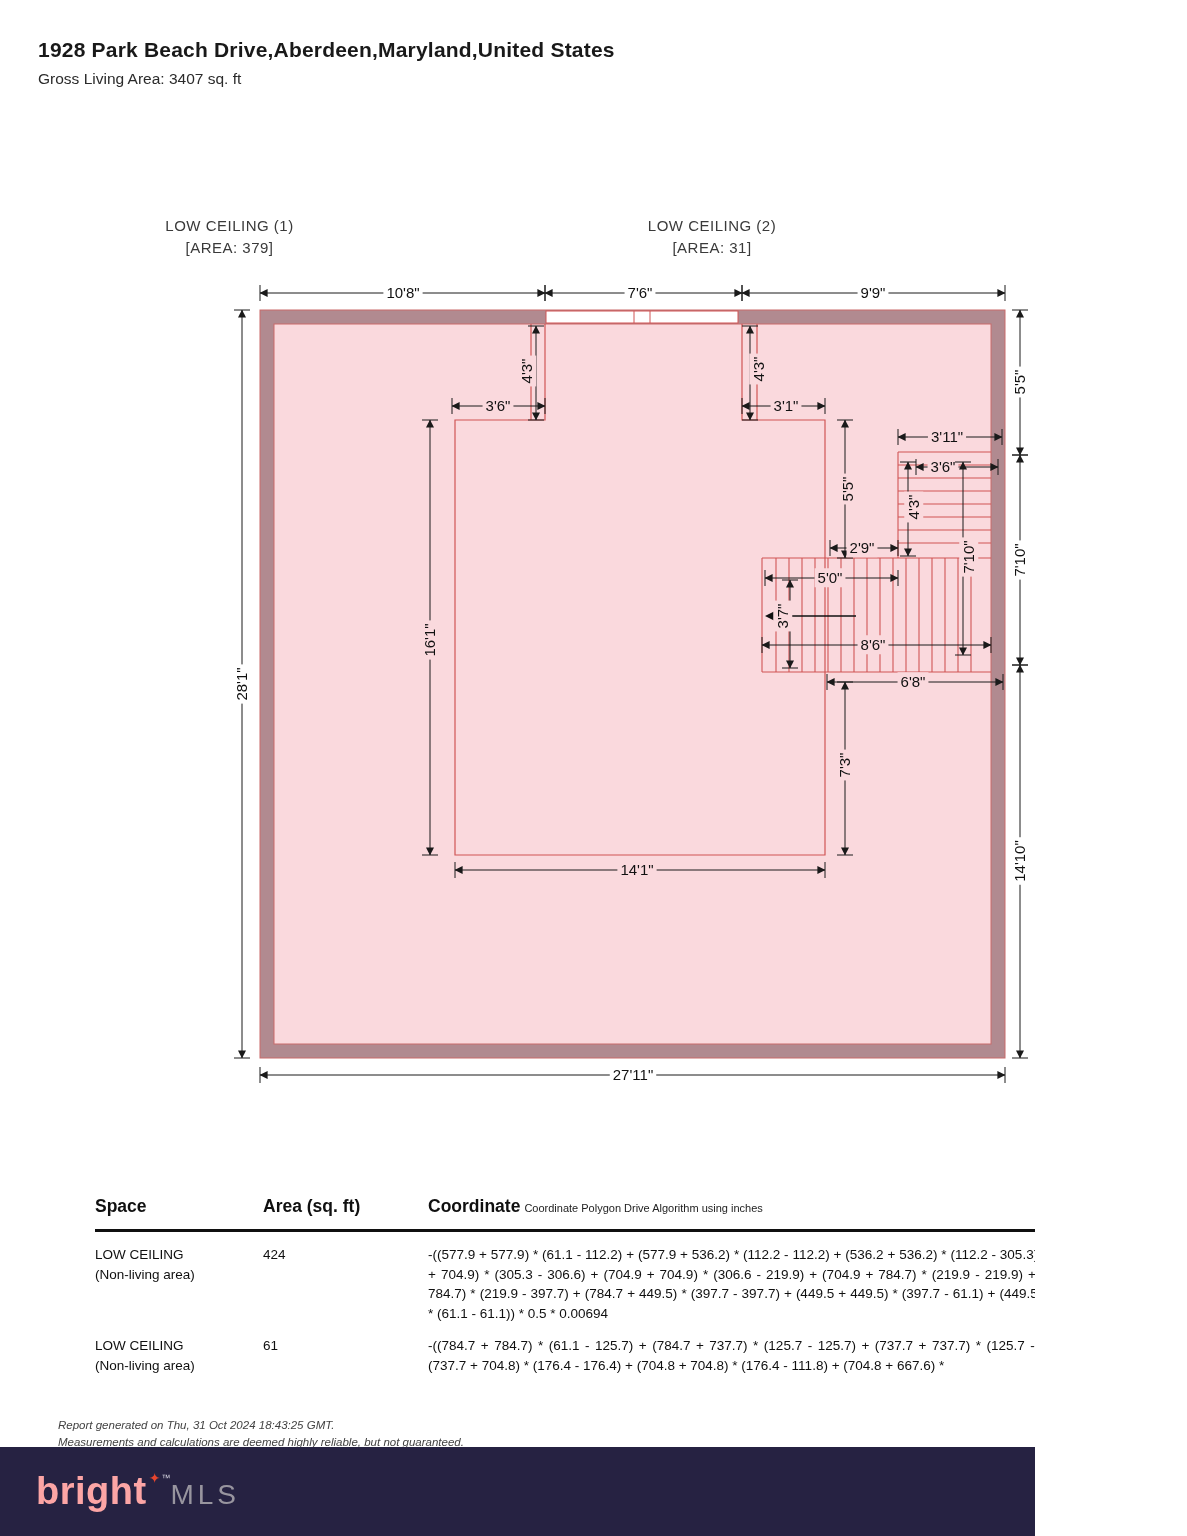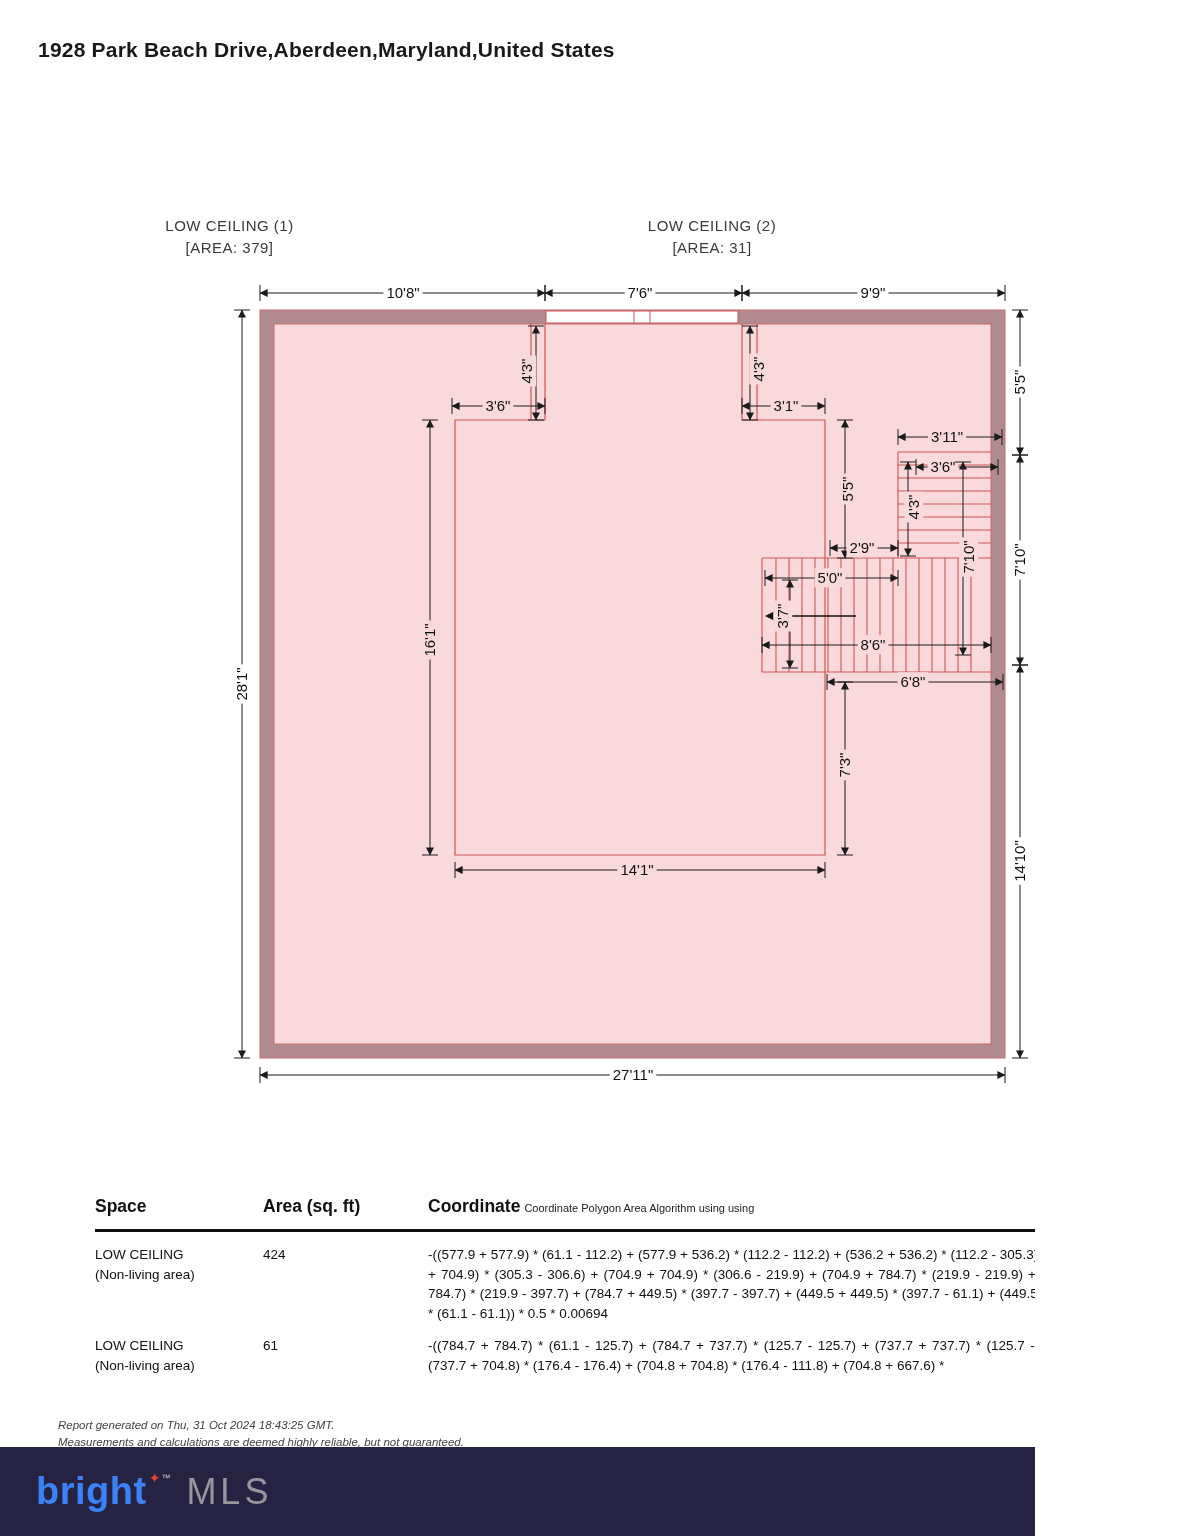--- a/index.html
+++ b/index.html
@@ -25,32 +25,33 @@
   .th{font-size:17.5px;font-weight:700;}
   .note{font-size:11px;font-weight:400;color:#222;margin-left:4px;}
   .trow{display:grid;grid-template-columns:168px 165px 1fr;margin-top:13px;line-height:1.45;}
   .cell-calc{text-align:justify;}
   
   .legal{position:absolute;left:58px;top:1417px;font-size:11.5px;color:#424242;line-height:1.45;font-style:italic;}
   
   .brandbar{position:absolute;left:0;top:1447px;width:1187px;height:89px;background:#262242;
             display:flex;align-items:center;box-sizing:border-box;padding-left:36px;}
   .logo{display:flex;align-items:baseline;}
-  .bright{font-size:38px;font-weight:700;color:#3b82f6;letter-spacing:0.5px;}
+  .bright{font-size:38px;font-weight:700;color:#fca5a5;letter-spacing:0.5px;}
   .star{color:#e8452e;font-size:14px;margin-left:2px;align-self:flex-start;margin-top:0px;}
   .tm{color:#d8d7e2;font-size:9px;align-self:flex-start;margin-top:3px;margin-left:1px;}
-  .mls{color:#98959f;font-size:36px;margin-left:16px;letter-spacing:4px;font-weight:400;}
+  .mls{color:#98959f;font-size:28px;letter-spacing:4px;font-weight:400;}
 </style>
 </head>
 <body>
 
 <div class="page">
 
   <div class="header">
     <div class="title">1928 Park Beach Drive,Aberdeen,Maryland,United States</div>
+    <div class="subtitle">Gross Living Area: 3407 sq. ft</div>
   </div>
 
   <div class="zone" id="zone-1">
     <div>LOW CEILING (1)</div>
     <div>[AREA: 379]</div>
   </div>
   <div class="zone" id="zone-3">
     <div>LOW CEILING (2)</div>
     <div>[AREA: 31]</div>
   </div>
@@ -342,21 +343,21 @@
             <text x="0" y="0" dy="0.35em" text-anchor="middle" font-size="15" fill="#111111" stroke="none">14'1"</text>
           </g>
         </g>
       </g>
   </svg>
 
   <section class="areas">
     <div class="thead">
       <div class="th">Space</div>
       <div class="th">Area (sq. ft)</div>
-      <div class="th"><span>Coordinate</span><span class="note">Coordinate Polygon Area Algorithm using using</span></div>
+      <div class="th"><span>Coordinate</span><span class="note">Coordinate Polygon Drive Algorithm using inches</span></div>
     </div>
     <div class="trow">
       <div>
         <div>LOW CEILING</div>
         <div>(Non-living area)</div>
       </div>
       <div>424</div>
       <div class="cell-calc">-((577.9 + 577.9) * (61.1 - 112.2) + (577.9 + 536.2) * (112.2 - 112.2) + (536.2 + 536.2) * (112.2 - 305.3) + (536.2 + 704.9) * (305.3 - 306.6) + (704.9 + 704.9) * (306.6 - 219.9) + (704.9 + 784.7) * (219.9 - 219.9) + (784.7 + 784.7) * (219.9 - 397.7) + (784.7 + 449.5) * (397.7 - 397.7) + (449.5 + 449.5) * (397.7 - 61.1) + (449.5 + 577.9) * (61.1 - 61.1)) * 0.5 * 0.00694</div>
     </div>
     <div class="trow">

